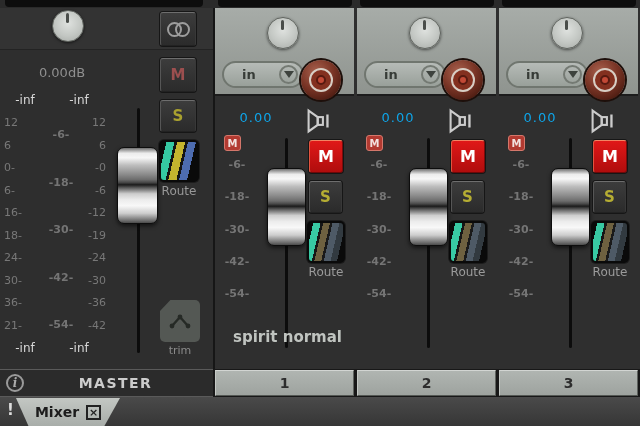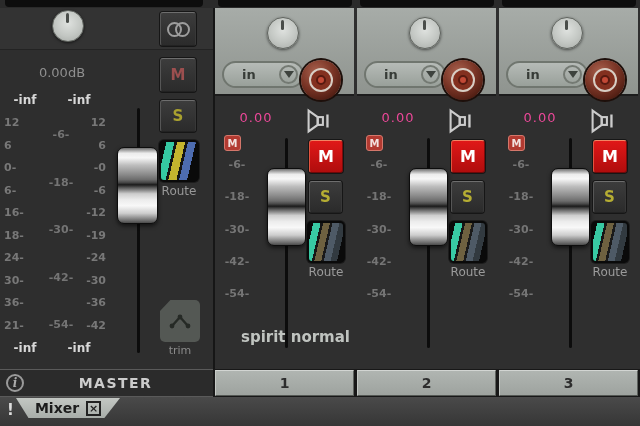--- a/index.html
+++ b/index.html
@@ -43,21 +43,21 @@
   .master{position:absolute;left:0;top:8px;width:213px;height:361px;background:#2e2e2e;padding-left:48px;}
   .m-header{position:absolute;left:0;top:0;width:213px;height:42px;background:#333333;
         border-bottom:1px solid #232323;}
   .m-knob{left:52px;top:2px;}
   .stereo-btn{left:160px;top:4px;width:36px;height:34px;}
   .st-c{width:15px;height:15px;border:2px solid #9d9d9d;border-radius:50%;display:inline-block;}
   .st-c2{margin-left:-7px;}
   .m-gain{position:absolute;left:14px;top:57px;width:96px;text-align:center;
         font-size:13px;color:#8f8f8f;}
   .m-scale{position:absolute;display:flex;flex-direction:column;justify-content:space-between;
-        top:85px;height:262px;font-size:11px;font-weight:bold;color:#787878;}
+        top:85px;height:262px;font-size:11px;font-weight:normal;color:#787878;}
   .m-scale span:first-child,.m-scale span:last-child{color:#d8d8d8;font-size:12px;}
   .m-scale-left{left:0;width:46px;}
   .m-scale-left span{text-align:left;padding-left:4px;}
   .m-scale-left span:first-child,.m-scale-left span:last-child{text-align:center;}
   .m-scale-right{left:60px;width:48px;}
   .m-scale-right span{text-align:right;padding-right:2px;}
   .m-scale-right span:first-child,.m-scale-right span:last-child{text-align:center;padding-right:10px;}
   .m-fscale{position:absolute;left:40px;top:120px;width:42px;height:203px;display:flex;
         flex-direction:column;justify-content:space-between;text-align:center;
         font-size:11px;font-weight:bold;color:#747474;}
@@ -87,40 +87,40 @@
   .dd-circle{width:19px;height:19px;border-radius:50%;border:2px solid #747a73;
         display:flex;align-items:center;justify-content:center;}
   .dd-tri{width:0;height:0;border-left:5px solid transparent;border-right:5px solid transparent;
         border-top:7px solid #3e433e;}
   .t-record{position:absolute;left:86px;top:52px;width:40px;height:40px;border-radius:50%;
         background:radial-gradient(circle at 38% 30%,#a8614e 0%,#7a3526 45%,#47190f 85%,#2a0d08 100%);
         box-shadow:0 0 0 2px #1d0f0a;}
   .rec-ring{position:absolute;inset:8px;border-radius:50%;border:2px solid #d8cec4;background:#83301f;}
   .rec-dot{position:absolute;inset:15px;border-radius:50%;background:#c24936;border:2px solid #571a10;}
   .t-gain{position:absolute;left:12px;top:102px;width:58px;text-align:center;
-        font-size:13px;color:#ec4899;letter-spacing:1px;}
+        font-size:13px;color:#0ea5e9;letter-spacing:1px;}
   .t-speaker{position:absolute;left:89px;top:100px;width:30px;height:26px;}
   .t-mbadge{position:absolute;left:9px;top:127px;width:17px;height:16px;border-radius:3px;
         background:#b23a31;border:1px solid #d4776b;color:#f2e2df;font-size:10px;font-weight:bold;
         display:flex;align-items:center;justify-content:center;}
   .t-scale{position:absolute;left:0;top:150px;width:44px;height:142px;display:flex;
         flex-direction:column;justify-content:space-between;text-align:center;
         font-size:11px;font-weight:bold;color:#757575;}
   .t-fader-line{left:70px;top:130px;height:210px;}
   .t-fader-handle{left:52px;top:160px;width:39px;height:78px;}
   .t-mute{position:absolute;left:94px;top:132px;width:34px;height:33px;border-radius:3px;
         background:linear-gradient(#e01818,#b00d0d);border:1px solid;
         border-color:#f28463 #7d0a0a #6d0808 #e2543f;box-shadow:0 0 0 1px #161616;
         color:#ffffff;font-size:16px;font-weight:bold;
         display:flex;align-items:center;justify-content:center;}
   .t-solo{left:94px;top:173px;width:33px;height:32px;font-size:15px;color:#b5ad33;}
   .t-route{left:92px;top:213px;width:38px;height:42px;}
   .t-route-label{position:absolute;left:84px;top:257px;width:54px;text-align:center;
         font-size:12px;color:#9b9b9b;}
-  .t-name{position:absolute;left:11px;top:320px;width:139px;text-align:center;
+  .t-name{position:absolute;left:3px;top:320px;width:139px;text-align:center;
         font-size:15px;font-weight:bold;color:#c0c4c0;}
 
   
   .label-row{position:absolute;left:0;top:369px;width:640px;height:28px;background:#181818;}
   .master-cell{position:absolute;left:0;top:0;width:213px;height:28px;background:#2b2b2b;
         border-top:1px solid #5a5a5a;border-bottom:1px solid #5a5a5a;
         display:flex;align-items:center;padding:0 6px;}
   .info-icon{width:18px;height:18px;border-radius:50%;border:2px solid #9a9a9a;color:#ababab;
         font:italic bold 12px "DejaVu Serif",serif;display:flex;align-items:center;justify-content:center;}
   .master-name{flex:1;text-align:center;font-size:14px;font-weight:bold;color:#cccccc;
@@ -129,21 +129,21 @@
         background:linear-gradient(#b0b5b1,#9ea39f);border:1px solid;
         border-color:#d2d5d2 #5f635f #545854 #c4c8c4;
         display:flex;align-items:center;justify-content:center;
         font-size:14px;font-weight:bold;color:#2d2d2d;}
   .nc1{left:215px;} .nc2{left:357px;} .nc3{left:499px;}
 
   
   .tab-bar{position:absolute;left:0;top:397px;width:640px;height:29px;
         background:linear-gradient(#4a4a4a,#363636);}
   .alert{position:absolute;left:7px;top:4px;font-size:15px;font-weight:bold;color:#dddddd;}
-  .tab{position:absolute;left:16px;top:1px;width:104px;height:20px;
+  .tab{position:absolute;left:16px;top:1px;width:104px;height:28px;
         background:linear-gradient(#c3c7c3,#a8ada9);
         clip-path:polygon(0 0,100% 0,85% 100%,12% 100%);
         display:flex;align-items:center;justify-content:center;gap:7px;}
   .tab-label{font-size:14px;font-weight:bold;color:#1c1c1c;}
   .tab-close{width:15px;height:15px;border:2px solid #222;display:flex;align-items:center;
         justify-content:center;font-size:11px;font-weight:bold;color:#222;line-height:1;}
 </style>
 </head>
 <body>
 

